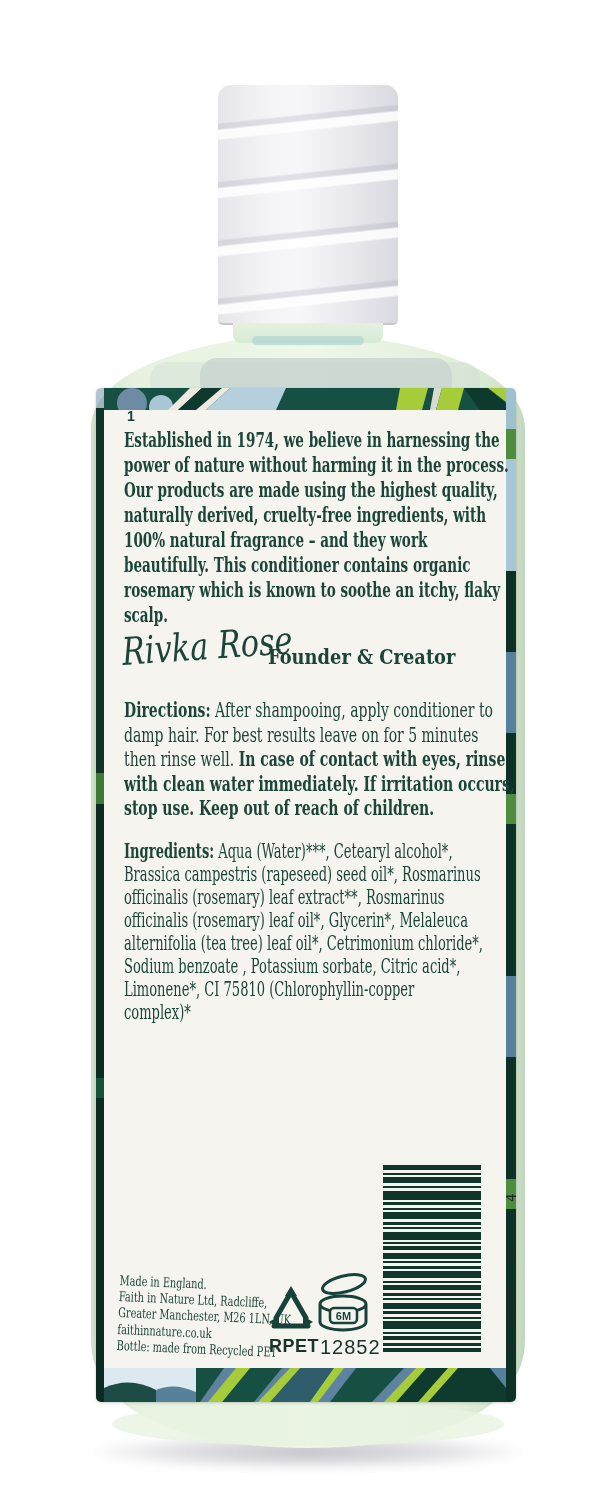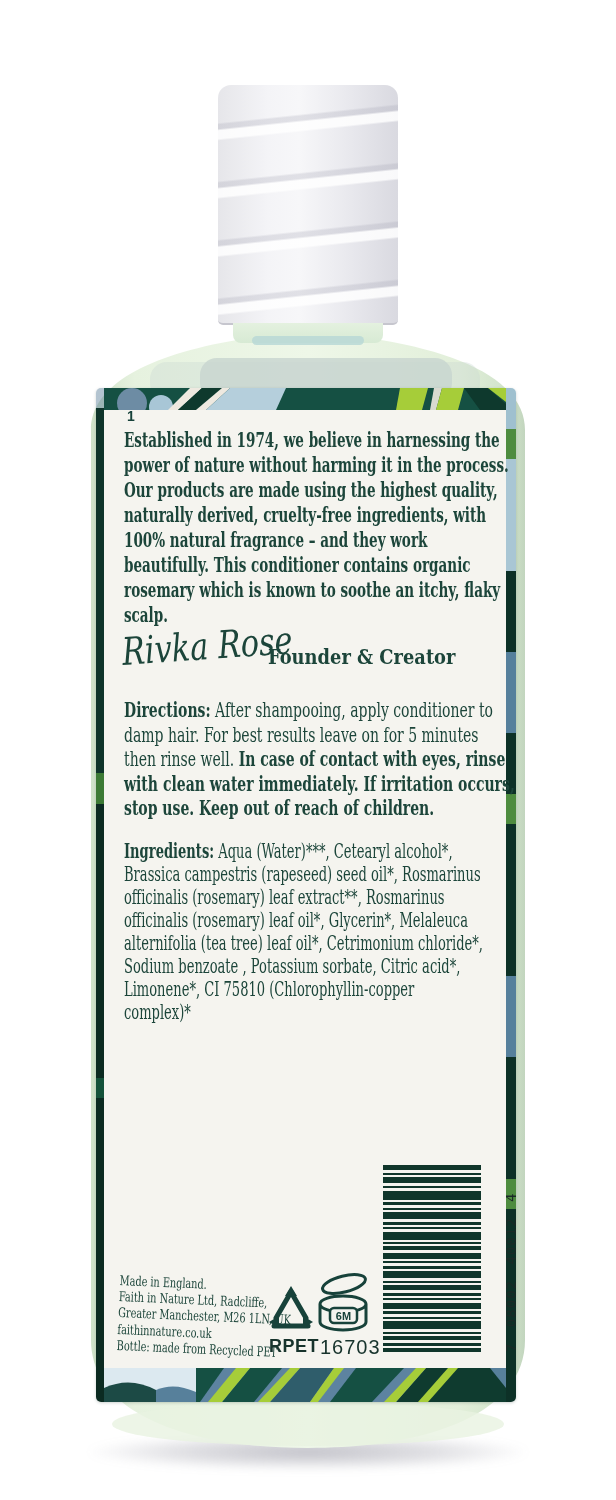--- a/index.html
+++ b/index.html
@@ -170,21 +170,21 @@
       </svg>
       <div class="recycle-num">1</div>
       <div class="rpet">RPET</div>
 
       <svg class="pao" width="58" height="62" viewBox="0 0 58 62">
         <ellipse cx="30" cy="12" rx="22" ry="8" fill="#f5f4ef" stroke="#17423a" stroke-width="3" transform="rotate(-14 30 12)"></ellipse>
         <path d="M6 32 a23 8 0 0 0 46 0 a23 8 0 0 0 -46 0 M6 32 v18 a23 8 0 0 0 46 0 v-18" fill="#f5f4ef" stroke="#17423a" stroke-width="3"></path>
         <rect x="16" y="36" width="27" height="15" rx="4" fill="#f5f4ef" stroke="#17423a" stroke-width="2.5"></rect>
         <text x="29.5" y="48" text-anchor="middle" font-family="Liberation Sans, sans-serif" font-size="11" font-weight="bold" fill="#17423a">6M</text>
       </svg>
-      <div class="batch">16703</div>
+      <div class="batch">12852</div>
 
       <div class="barcode">
         <div class="bc-bars">
             <div class="bcbar" style="height: 5px;"></div>
             <div style="height: 3px;"></div>
             <div class="bcbar" style="height: 2px;"></div>
             <div style="height: 2px;"></div>
             <div class="bcbar" style="height: 6px;"></div>
             <div style="height: 3px;"></div>
             <div class="bcbar" style="height: 2px;"></div>

